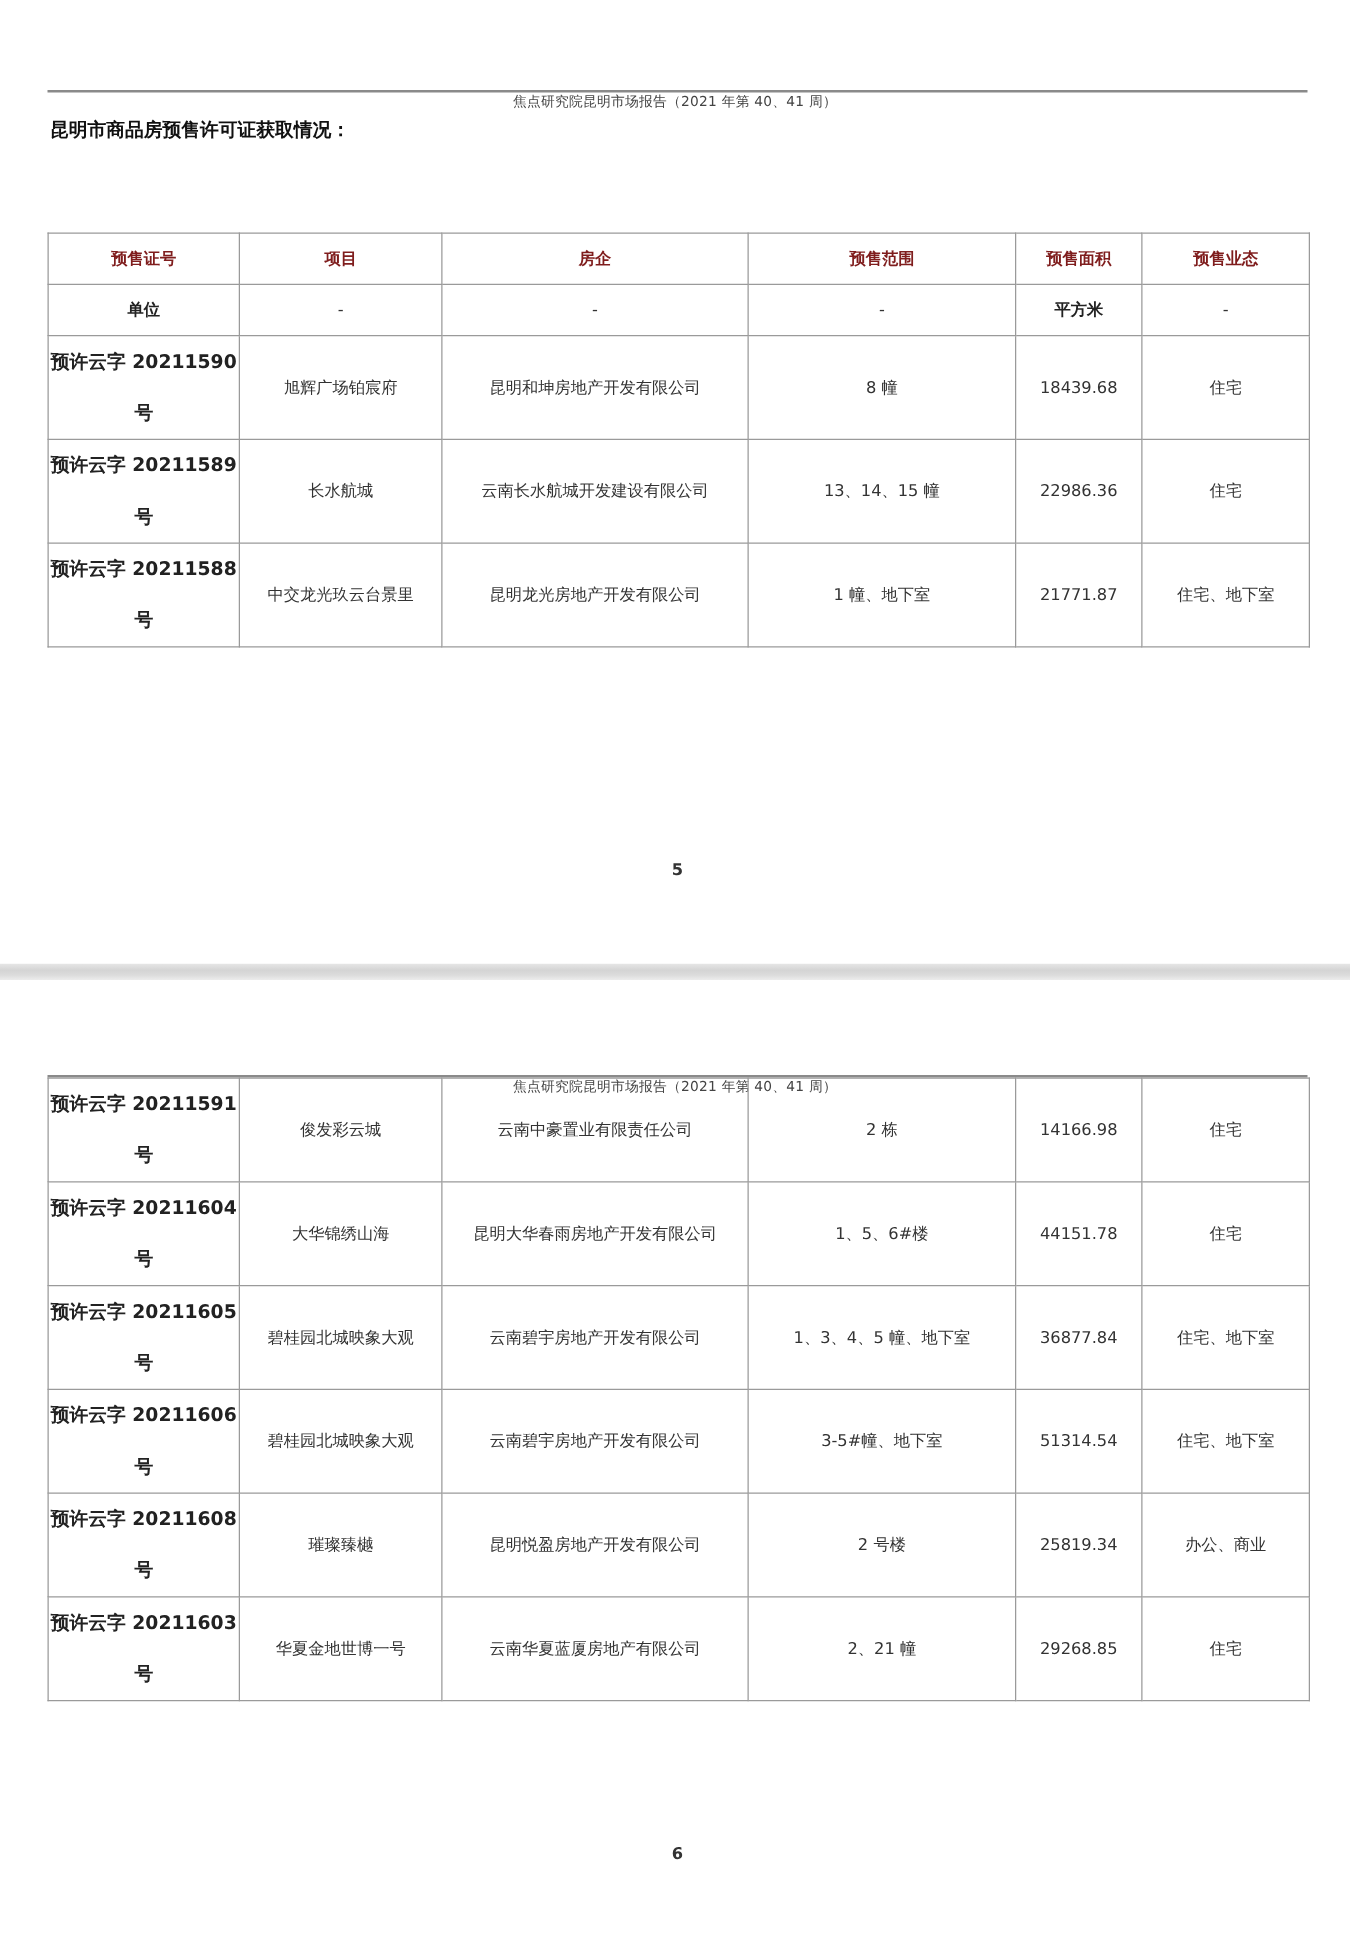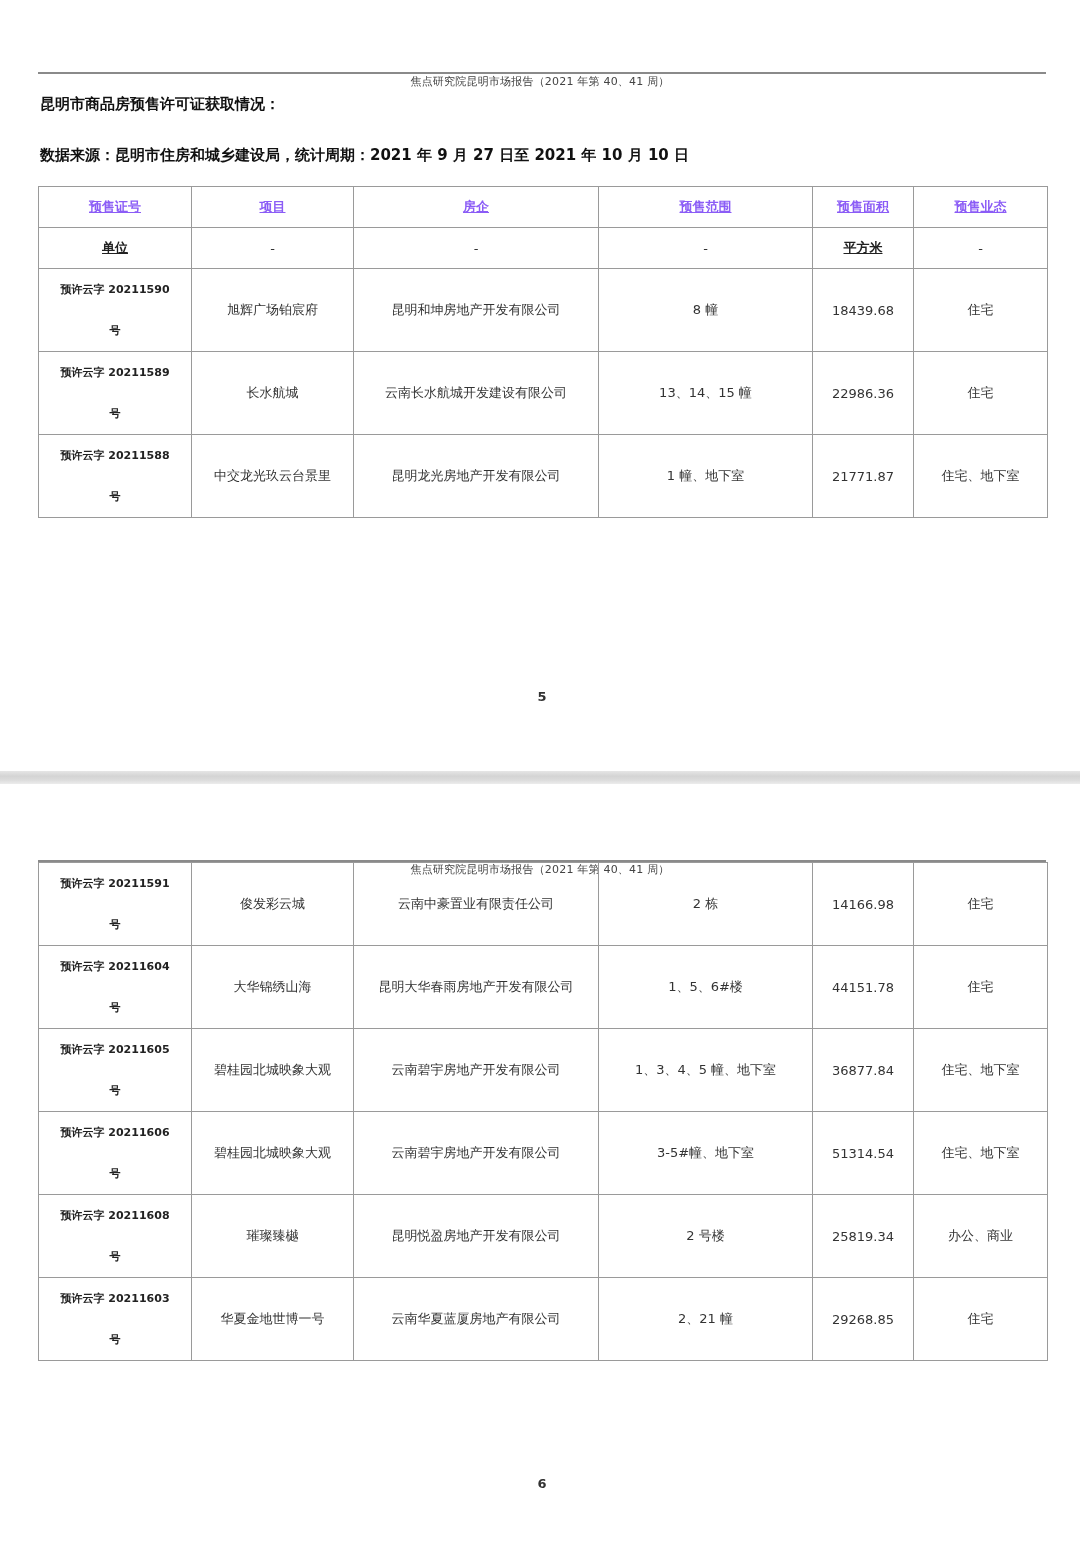--- a/index.html
+++ b/index.html
@@ -23,38 +23,37 @@
     position: absolute; left: 40px; font-size: 15px; font-weight: bold; color: #111;
   }
   table.grid {
     position: absolute; left: 38px; width: 1009px;
     border-collapse: collapse; table-layout: fixed;
   }
   table.grid td {
     border: 1.5px solid #9a9a9a; text-align: center; vertical-align: middle;
     font-size: 13px; color: #333; padding: 0; 
   }
-  table.grid tr.hdr td { height: 40px; font-weight: bold; color: #8b5cf6; text-decoration: underline; }
+  table.grid tr.hdr td { height: 40px; font-weight: bold; color: #7f1d1d; }
   table.grid tr.unit td { height: 40px; }
-  table.grid tr.unit td.b { font-weight: bold; color: #222; text-decoration: underline; }
+  table.grid tr.unit td.b { font-weight: bold; color: #222; }
   table.grid tr.data td { height: 80px; }
-  table.grid td.cert { font-weight: bold; color: #222; line-height: 41px; font-size: 11px; }
+  table.grid td.cert { font-weight: bold; color: #222; line-height: 41px; font-size: 15px; }
   .pagenum {
     position: absolute; left: 0; width: 1084px; text-align: center;
     font-size: 13px; font-weight: bold; color: #333;
   }
 </style>
 </head>
 <body>
 
 <div class="page" id="page1">
   <div class="run-header" style="top:54px;">焦点研究院昆明市场报告（2021 年第 40、41 周）</div>
   <div class="run-rule" style="top:72px;"></div>
   <div class="title" style="top:95px;">昆明市商品房预售许可证获取情况：</div>
-  <div class="title" style="top:146px;">数据来源：昆明市住房和城乡建设局，统计周期：2021 年 9 月 27 日至 2021 年 10 月 10 日</div>
 
   <table class="grid" style="top:186px;">
     <colgroup>
       <col style="width:153px">
         <col style="width:162px">
         <col style="width:245px">
       <col style="width:214px">
         <col style="width:101px">
         <col style="width:134px">
     </colgroup>

